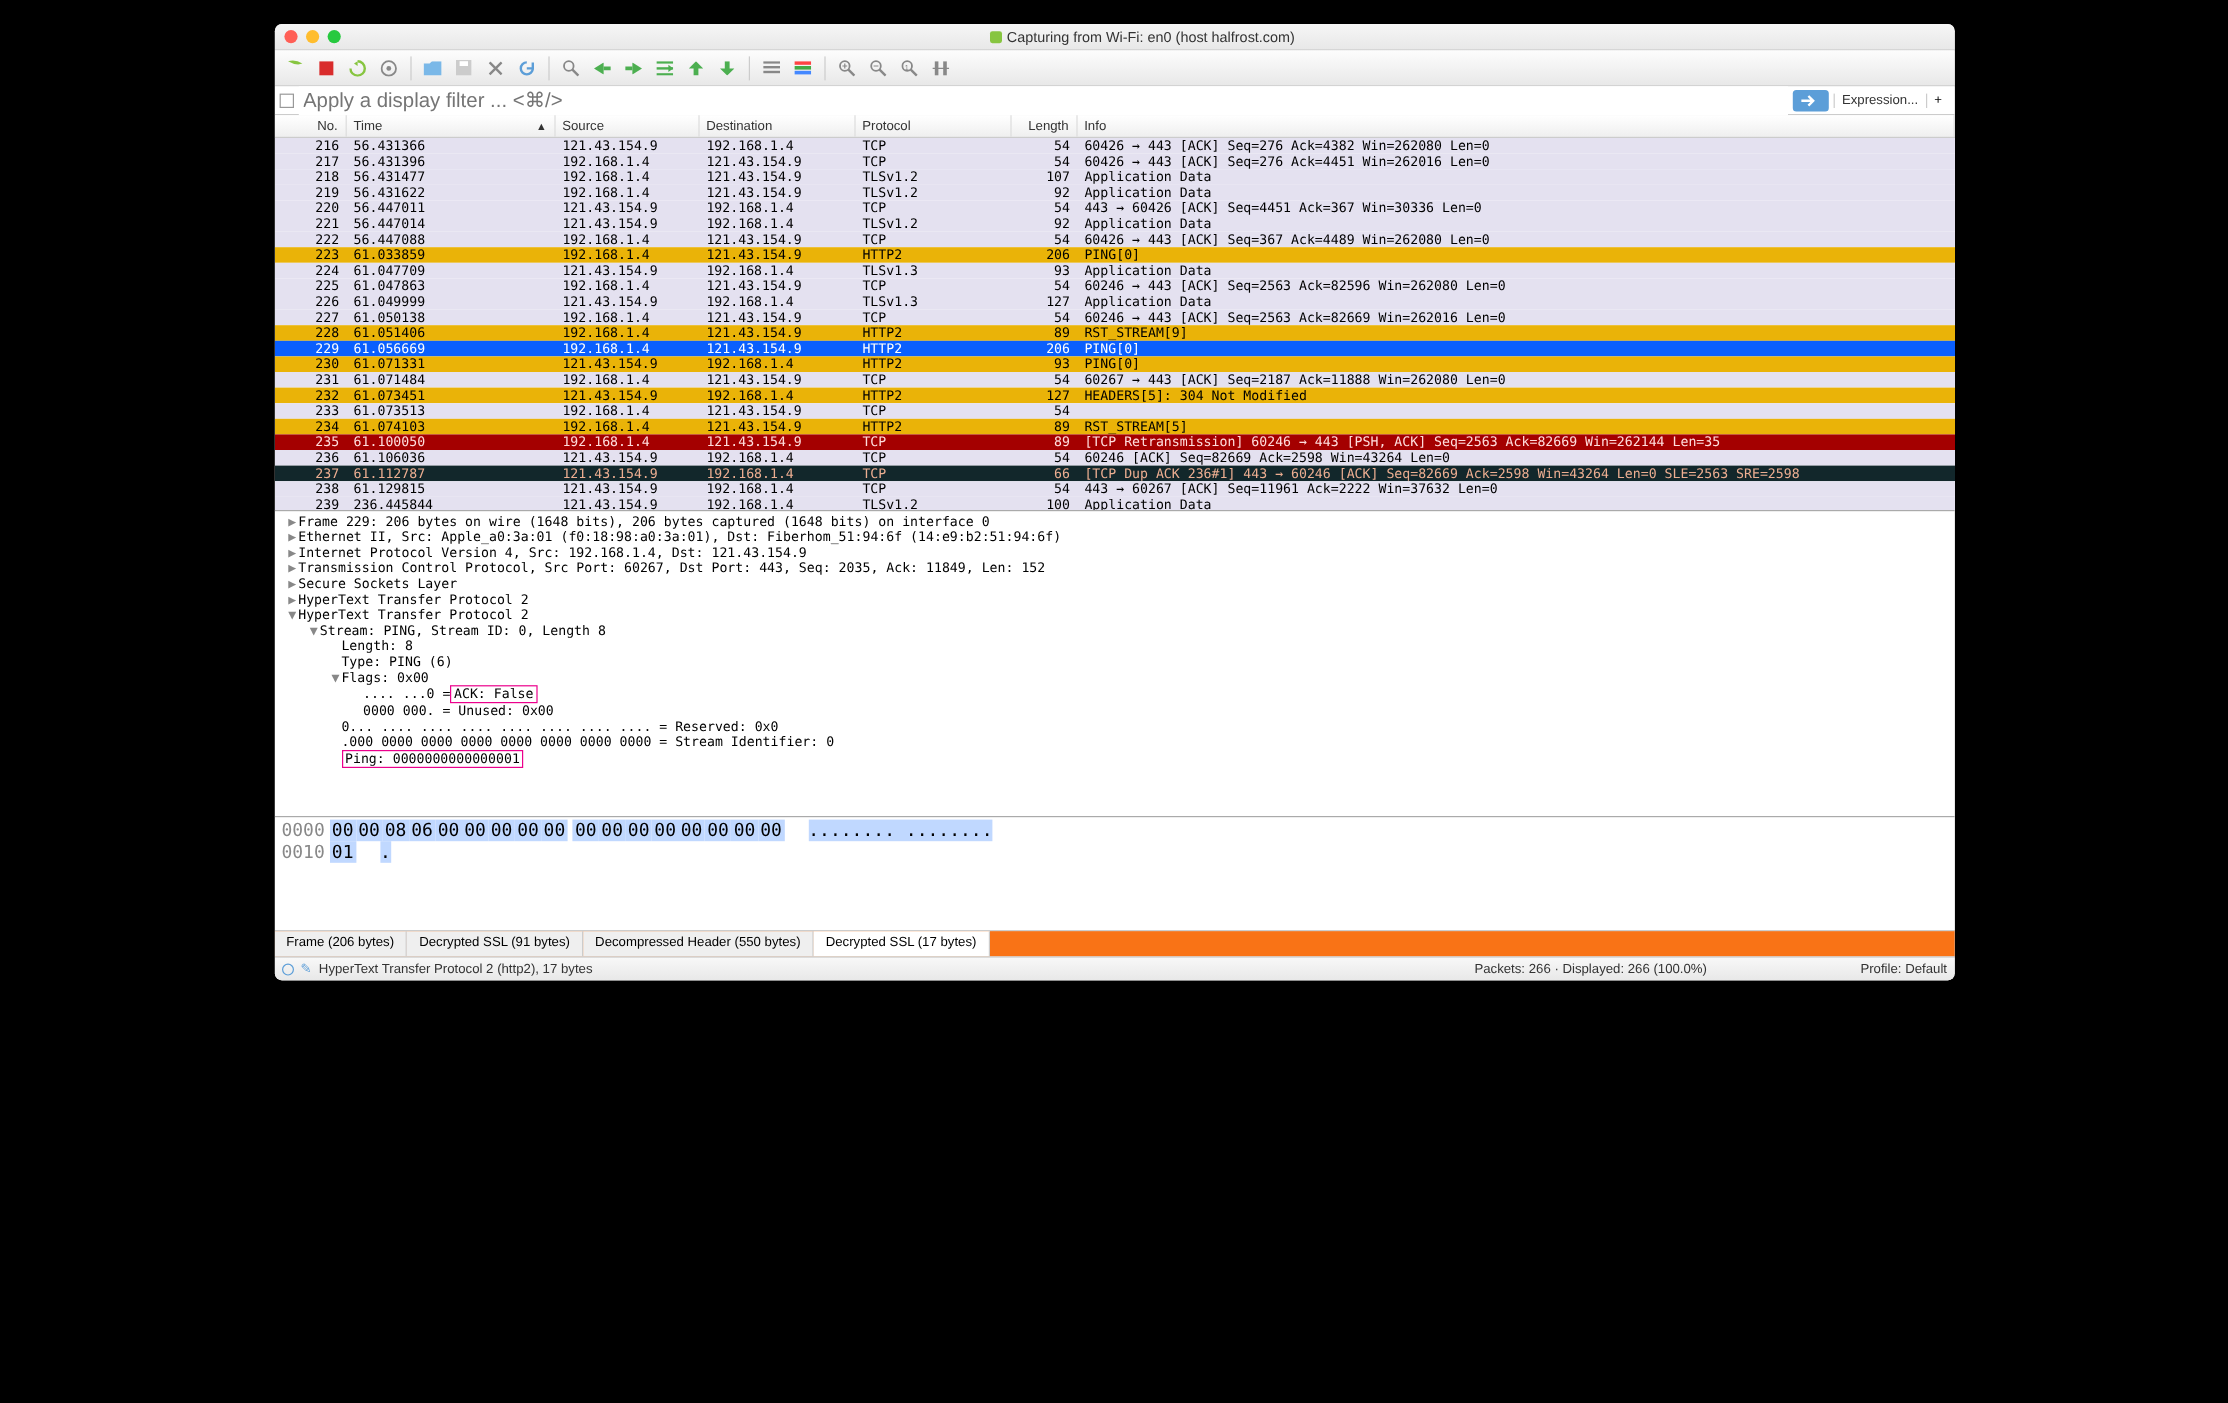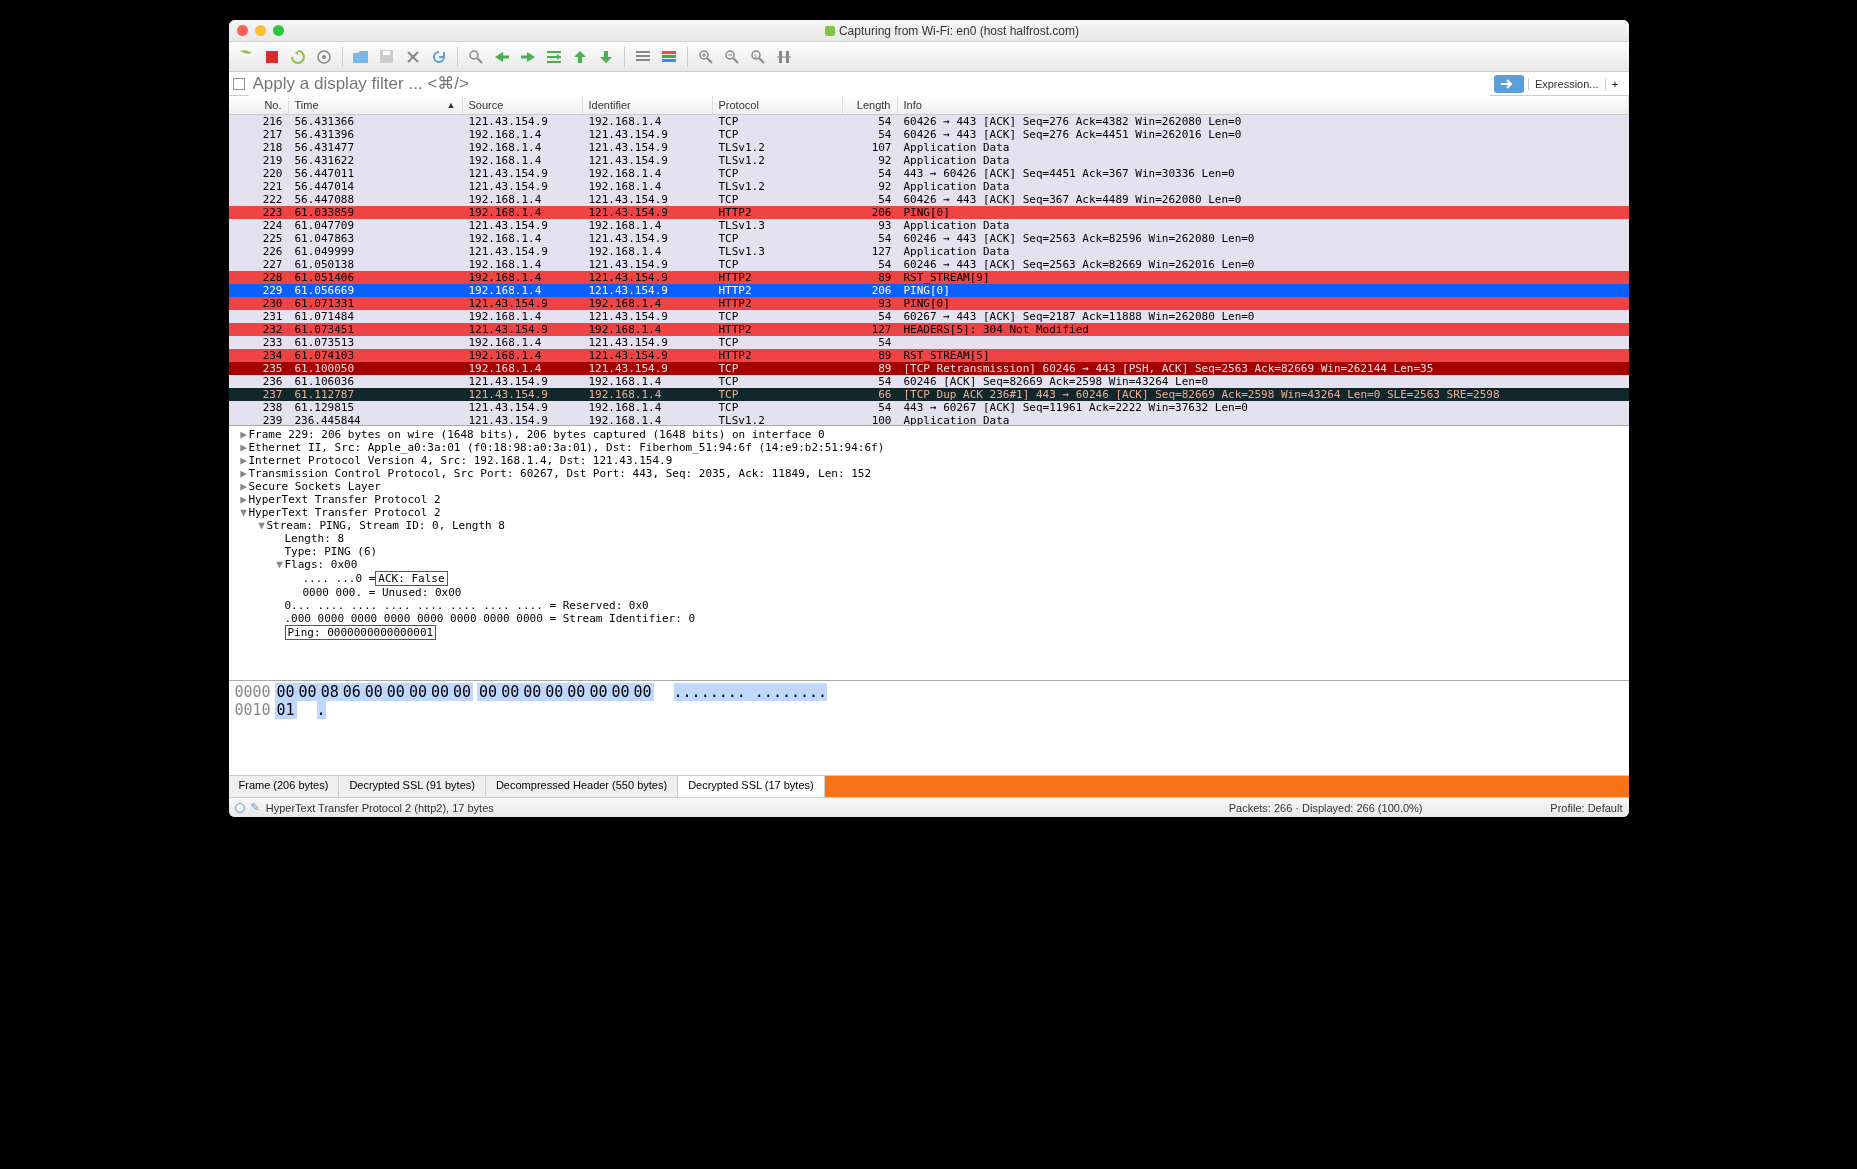--- a/index.html
+++ b/index.html
@@ -27,21 +27,21 @@
 .c-src { width: 120px; }
 .c-dst { width: 130px; }
 .c-proto { width: 130px; }
 .c-len { width: 55px; text-align: right; }
 .c-info { flex: 1; }
 .sort-arrow { position: absolute; right: 6px; top: 4px; font-size: 9px; }
 .pl-body { height: 310px; overflow-y: auto; background: #fff; font-family: "Menlo","Monaco",monospace; font-size: 11px; }
 .row { display: flex; height: 13px; line-height: 13px; }
 .row > div { padding: 0 6px; white-space: nowrap; overflow: hidden; }
 .lav { background: #e4e1f0; color: #000; }
-.grn { background: #ef4444; color: #000; align-items: center; }
+.grn { background: #eab308; color: #000; align-items: center; }
 .sel { background: #0a5fff; color: #fff; }
 .red-r { background: #a40000; color: #ffdddd; }
 .dark-r { background: #12272b; color: #ecae91; }
 .details { height: 255px; overflow-y: auto; background: #fff; border-top: 1px solid #aaa; font-family: "Menlo","Monaco",monospace; font-size: 11px; padding: 2px 0; }
 .dline { display: flex; align-items: center; padding: 0 4px; }
 .tgl { width: 10px; text-align: center; color: #888; cursor: pointer; }
 .highlight-box { border: 1.5px solid #ec008c; padding: 0 2px; display: inline-block; }
 .hex { height: 95px; background: #fff; border-top: 1px solid #aaa; font-family: "Menlo","Monaco",monospace; font-size: 15px; padding: 2px 6px; }
 .hexrow { display: flex; }
 .hexoff { width: 40px; color: #888; }
@@ -210,21 +210,21 @@
         </svg>
       </span>
     <span class="expr-text">Expression...</span>
     <span class="plus-cell">+</span>
   </div>
 
   <div class="pl-header">
     <div class="c-no">No.</div>
     <div class="c-time"><span>Time</span><span class="sort-arrow">▲</span></div>
     <div class="c-src">Source</div>
-    <div class="c-dst">Identifier</div>
+    <div class="c-dst">Destination</div>
     <div class="c-proto">Protocol</div>
     <div class="c-len">Length</div>
     <div class="c-info">Info</div>
   </div>
 
   <div class="pl-body" id="pl-body">
       <div class="row lav">
         <div class="c-no">216</div>
         <div class="c-time">56.431366</div>
         <div class="c-src">121.43.154.9</div>

